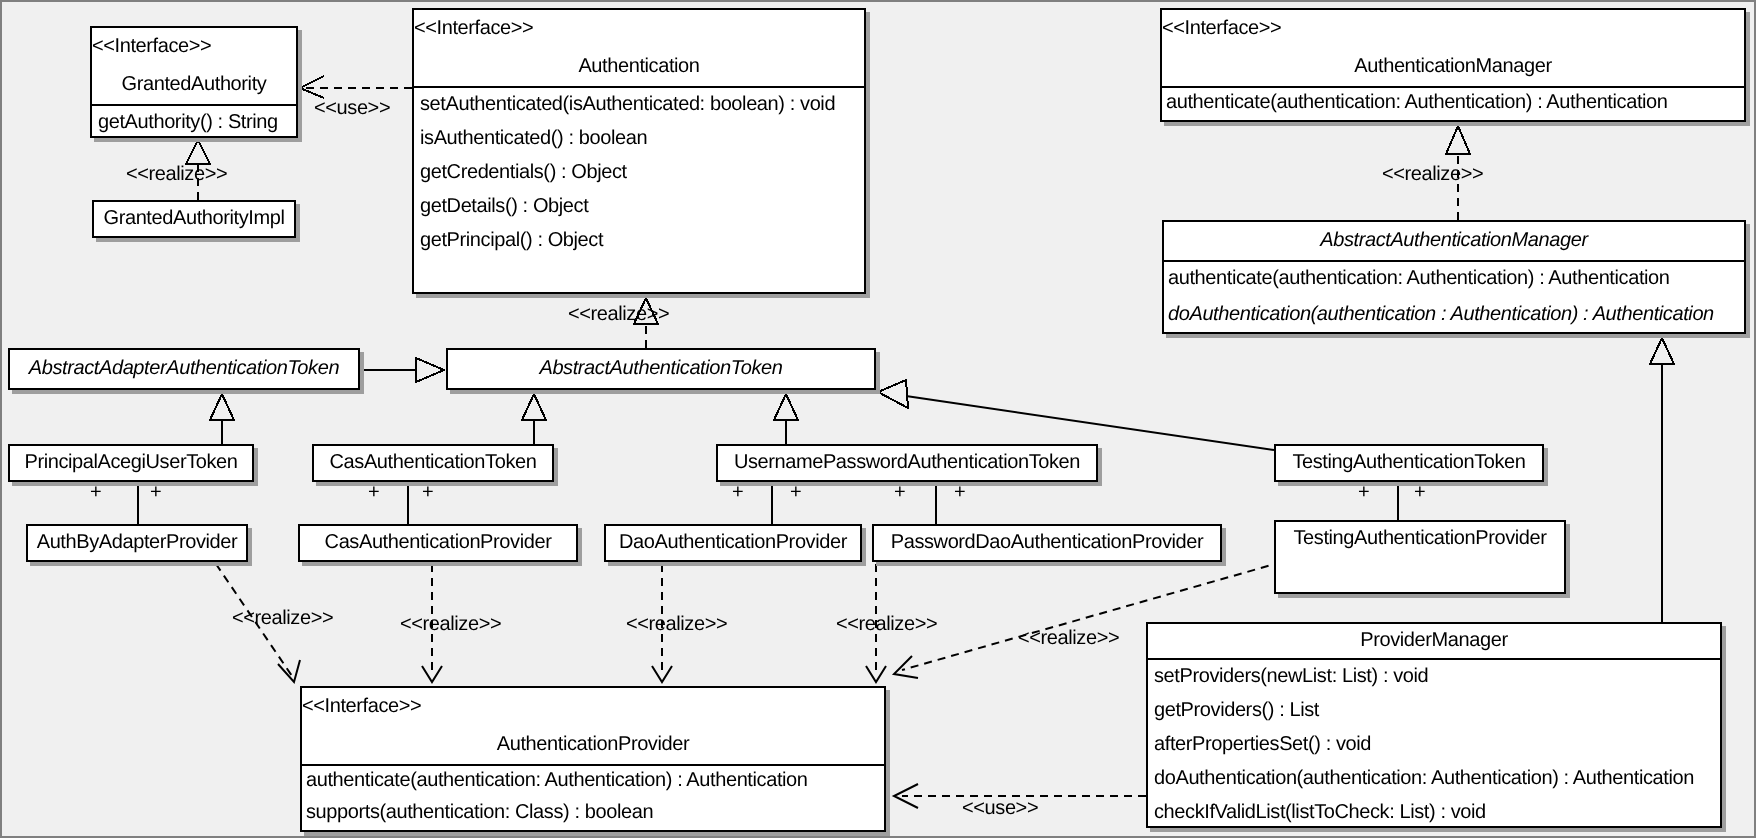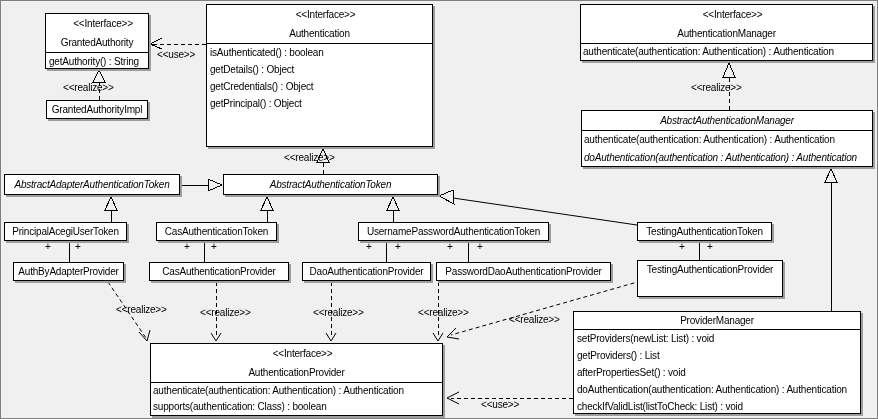--- a/index.html
+++ b/index.html
@@ -10,21 +10,21 @@
     letter-spacing:-0.2px;
   }
   #wires{position:absolute;left:0;top:0;width:878px;height:419px;}
   #wires path{stroke:#000;stroke-width:1;fill:none;}
   #wires path.dash{stroke-dasharray:4,3;}
   #wires polygon{fill:#f0f0f0;stroke:#000;stroke-width:1;}
   .box{
     position:absolute;box-sizing:border-box;background:#fff;border:1px solid #000;
     box-shadow:2px 2px 0 #9e9e9e;overflow:visible;
   }
-  .box .stereo{line-height:19px;text-align:center;white-space:nowrap;padding-left:12px;}
+  .box .stereo{line-height:19px;text-align:left;white-space:nowrap;}
   .box .name{line-height:19px;text-align:center;white-space:nowrap;}
   .box .name-sm{line-height:17px;text-align:center;white-space:nowrap;}
   .box .methods{border-top:1px solid #000;}
   .box .method{line-height:17px;padding:0 3px;white-space:nowrap;}
   .box .method-s{line-height:16px;padding:0 2px;white-space:nowrap;}
   .box .method-m{line-height:18px;padding:0 2px;white-space:nowrap;}
   .single .name{line-height:17px;}
   .abs2 .name{line-height:19px;}
   .it{font-style:italic;}
   .lbl{position:absolute;white-space:nowrap;background:transparent;}
@@ -96,23 +96,24 @@
   </div>
 
   <div class="box single" style="left:45px;top:99px;width:102px;height:19px;">
     <div class="name">GrantedAuthorityImpl</div>
   </div>
 
   <div class="box" style="left:205px;top:3px;width:227px;height:143px;">
     <div class="stereo">&lt;&lt;Interface&gt;&gt;</div>
     <div class="name">Authentication</div>
     <div class="methods">
+      <div class="method">setAuthenticated(isAuthenticated: boolean) : void</div>
       <div class="method">isAuthenticated() : boolean</div>
+      <div class="method">getCredentials() : Object</div>
       <div class="method">getDetails() : Object</div>
-      <div class="method">getCredentials() : Object</div>
       <div class="method">getPrincipal() : Object</div>
     </div>
   </div>
 
   <div class="box" style="left:579px;top:3px;width:293px;height:57px;">
     <div class="stereo">&lt;&lt;Interface&gt;&gt;</div>
     <div class="name">AuthenticationManager</div>
     <div class="methods">
       <div class="method-s">authenticate(authentication: Authentication) : Authentication</div>
     </div>

